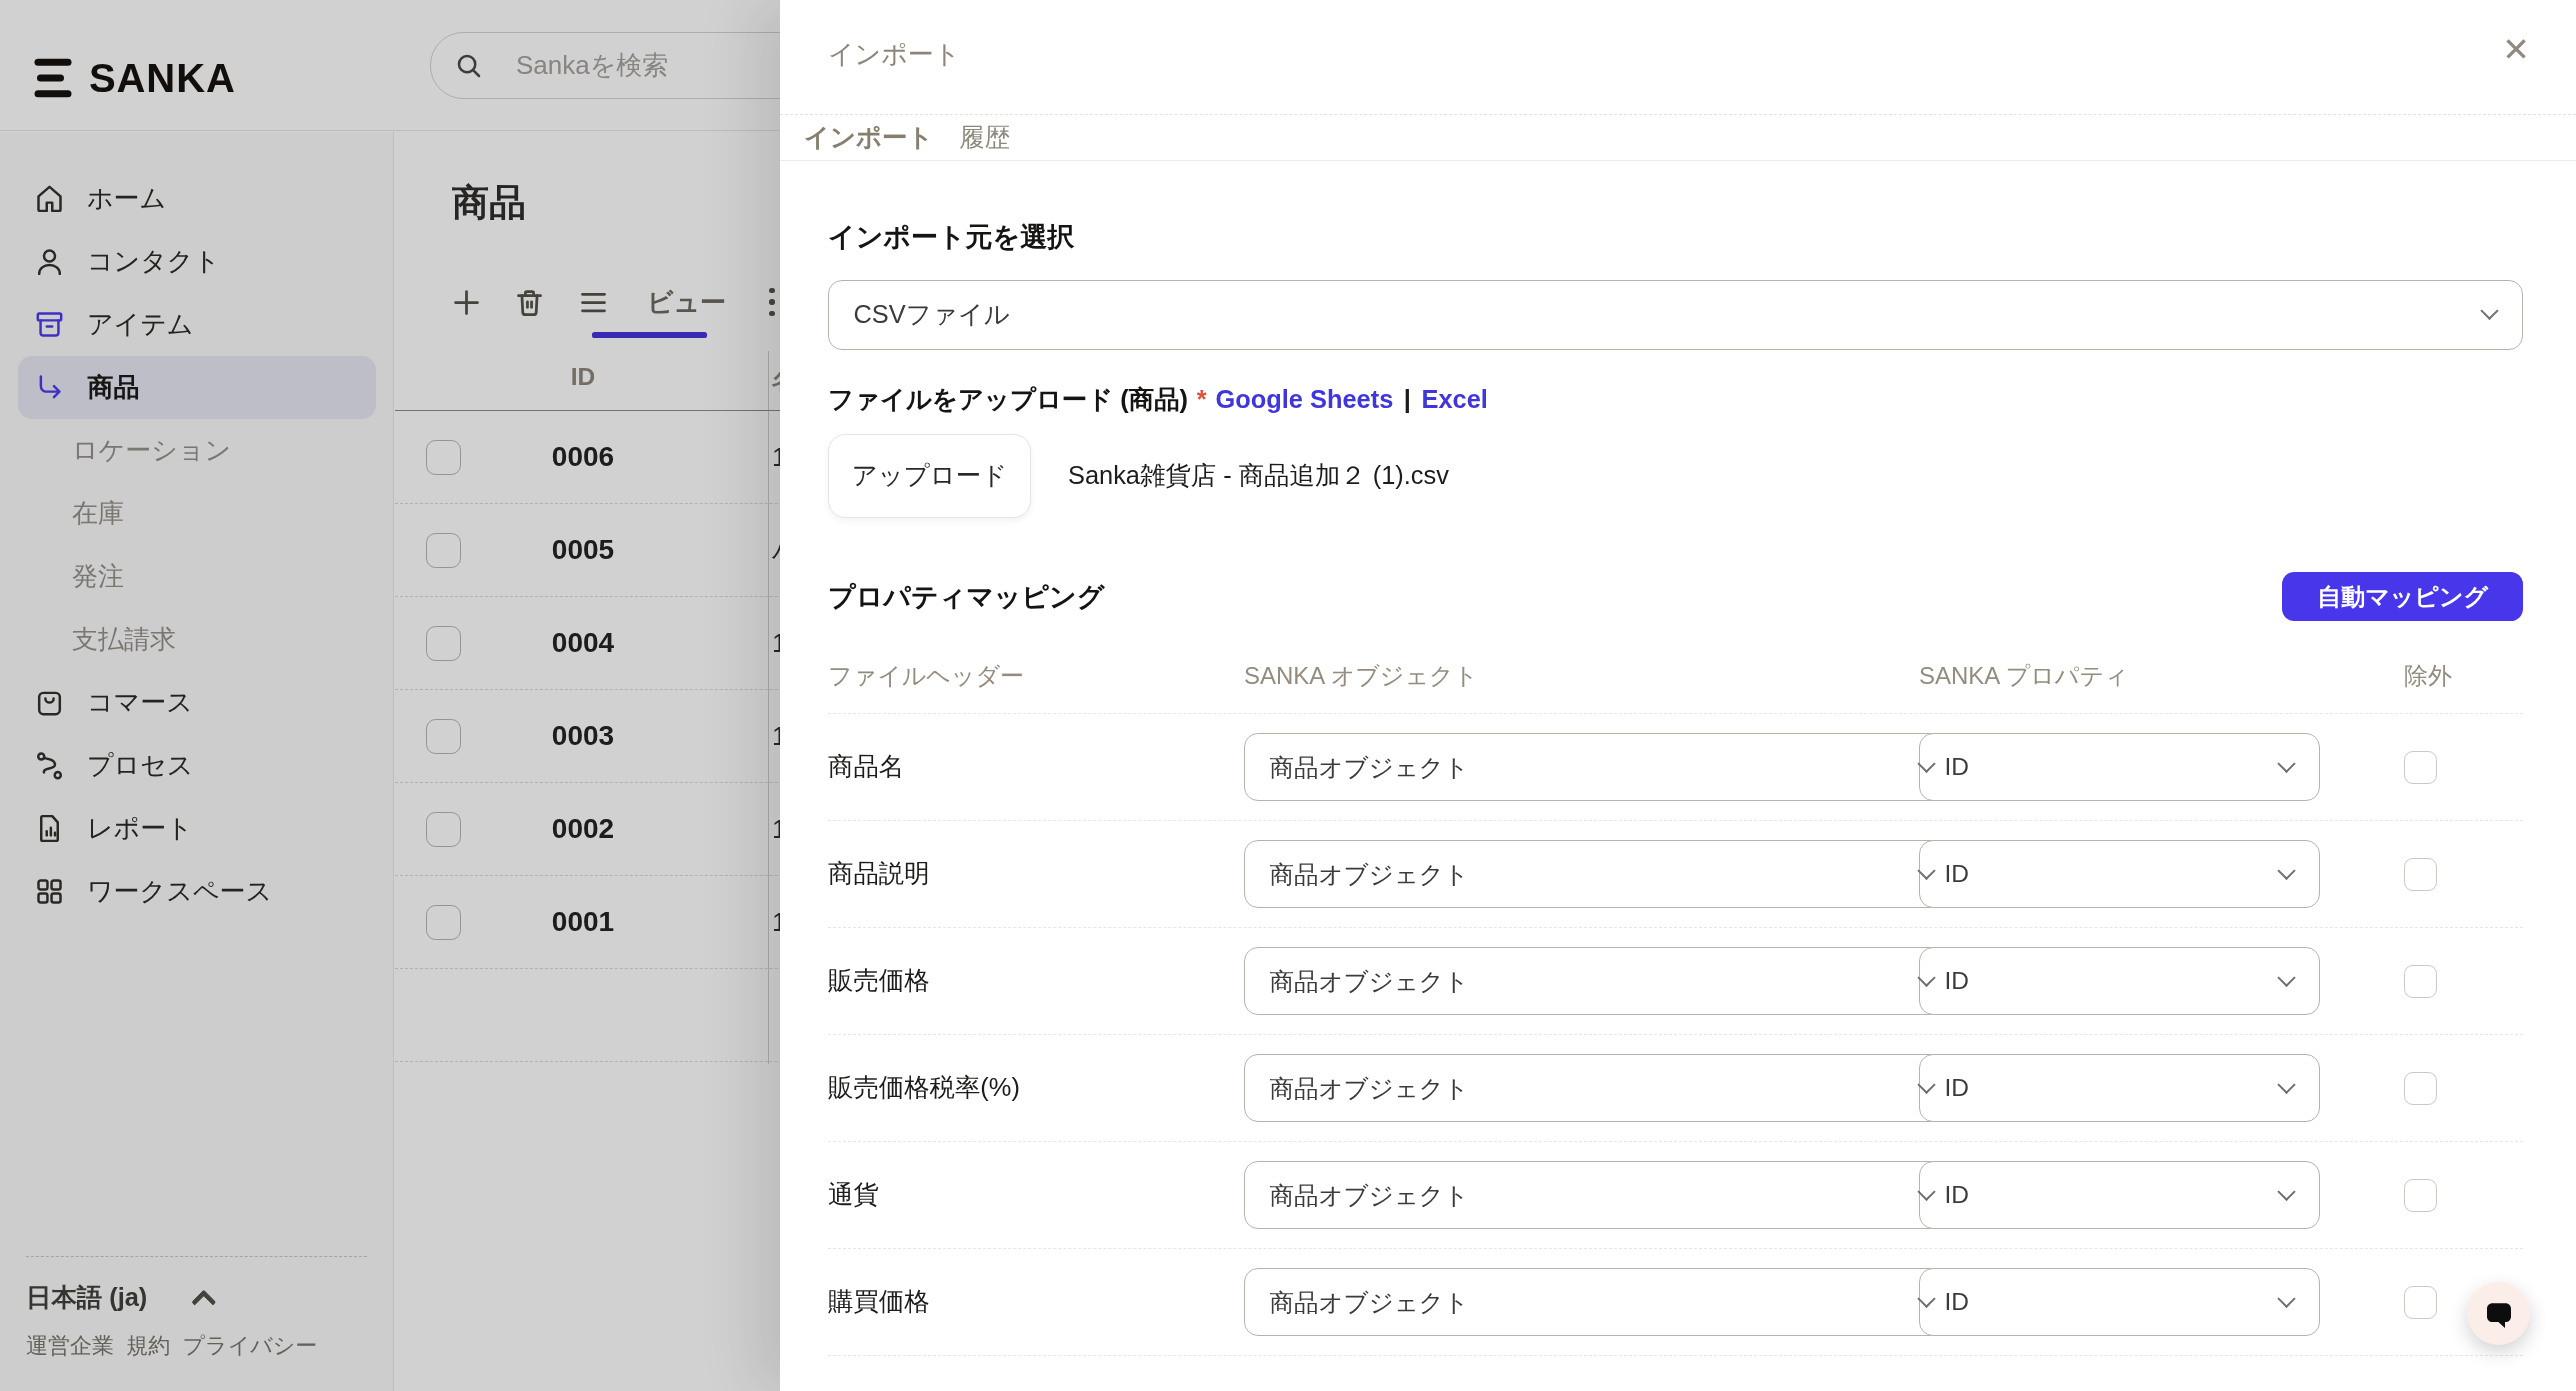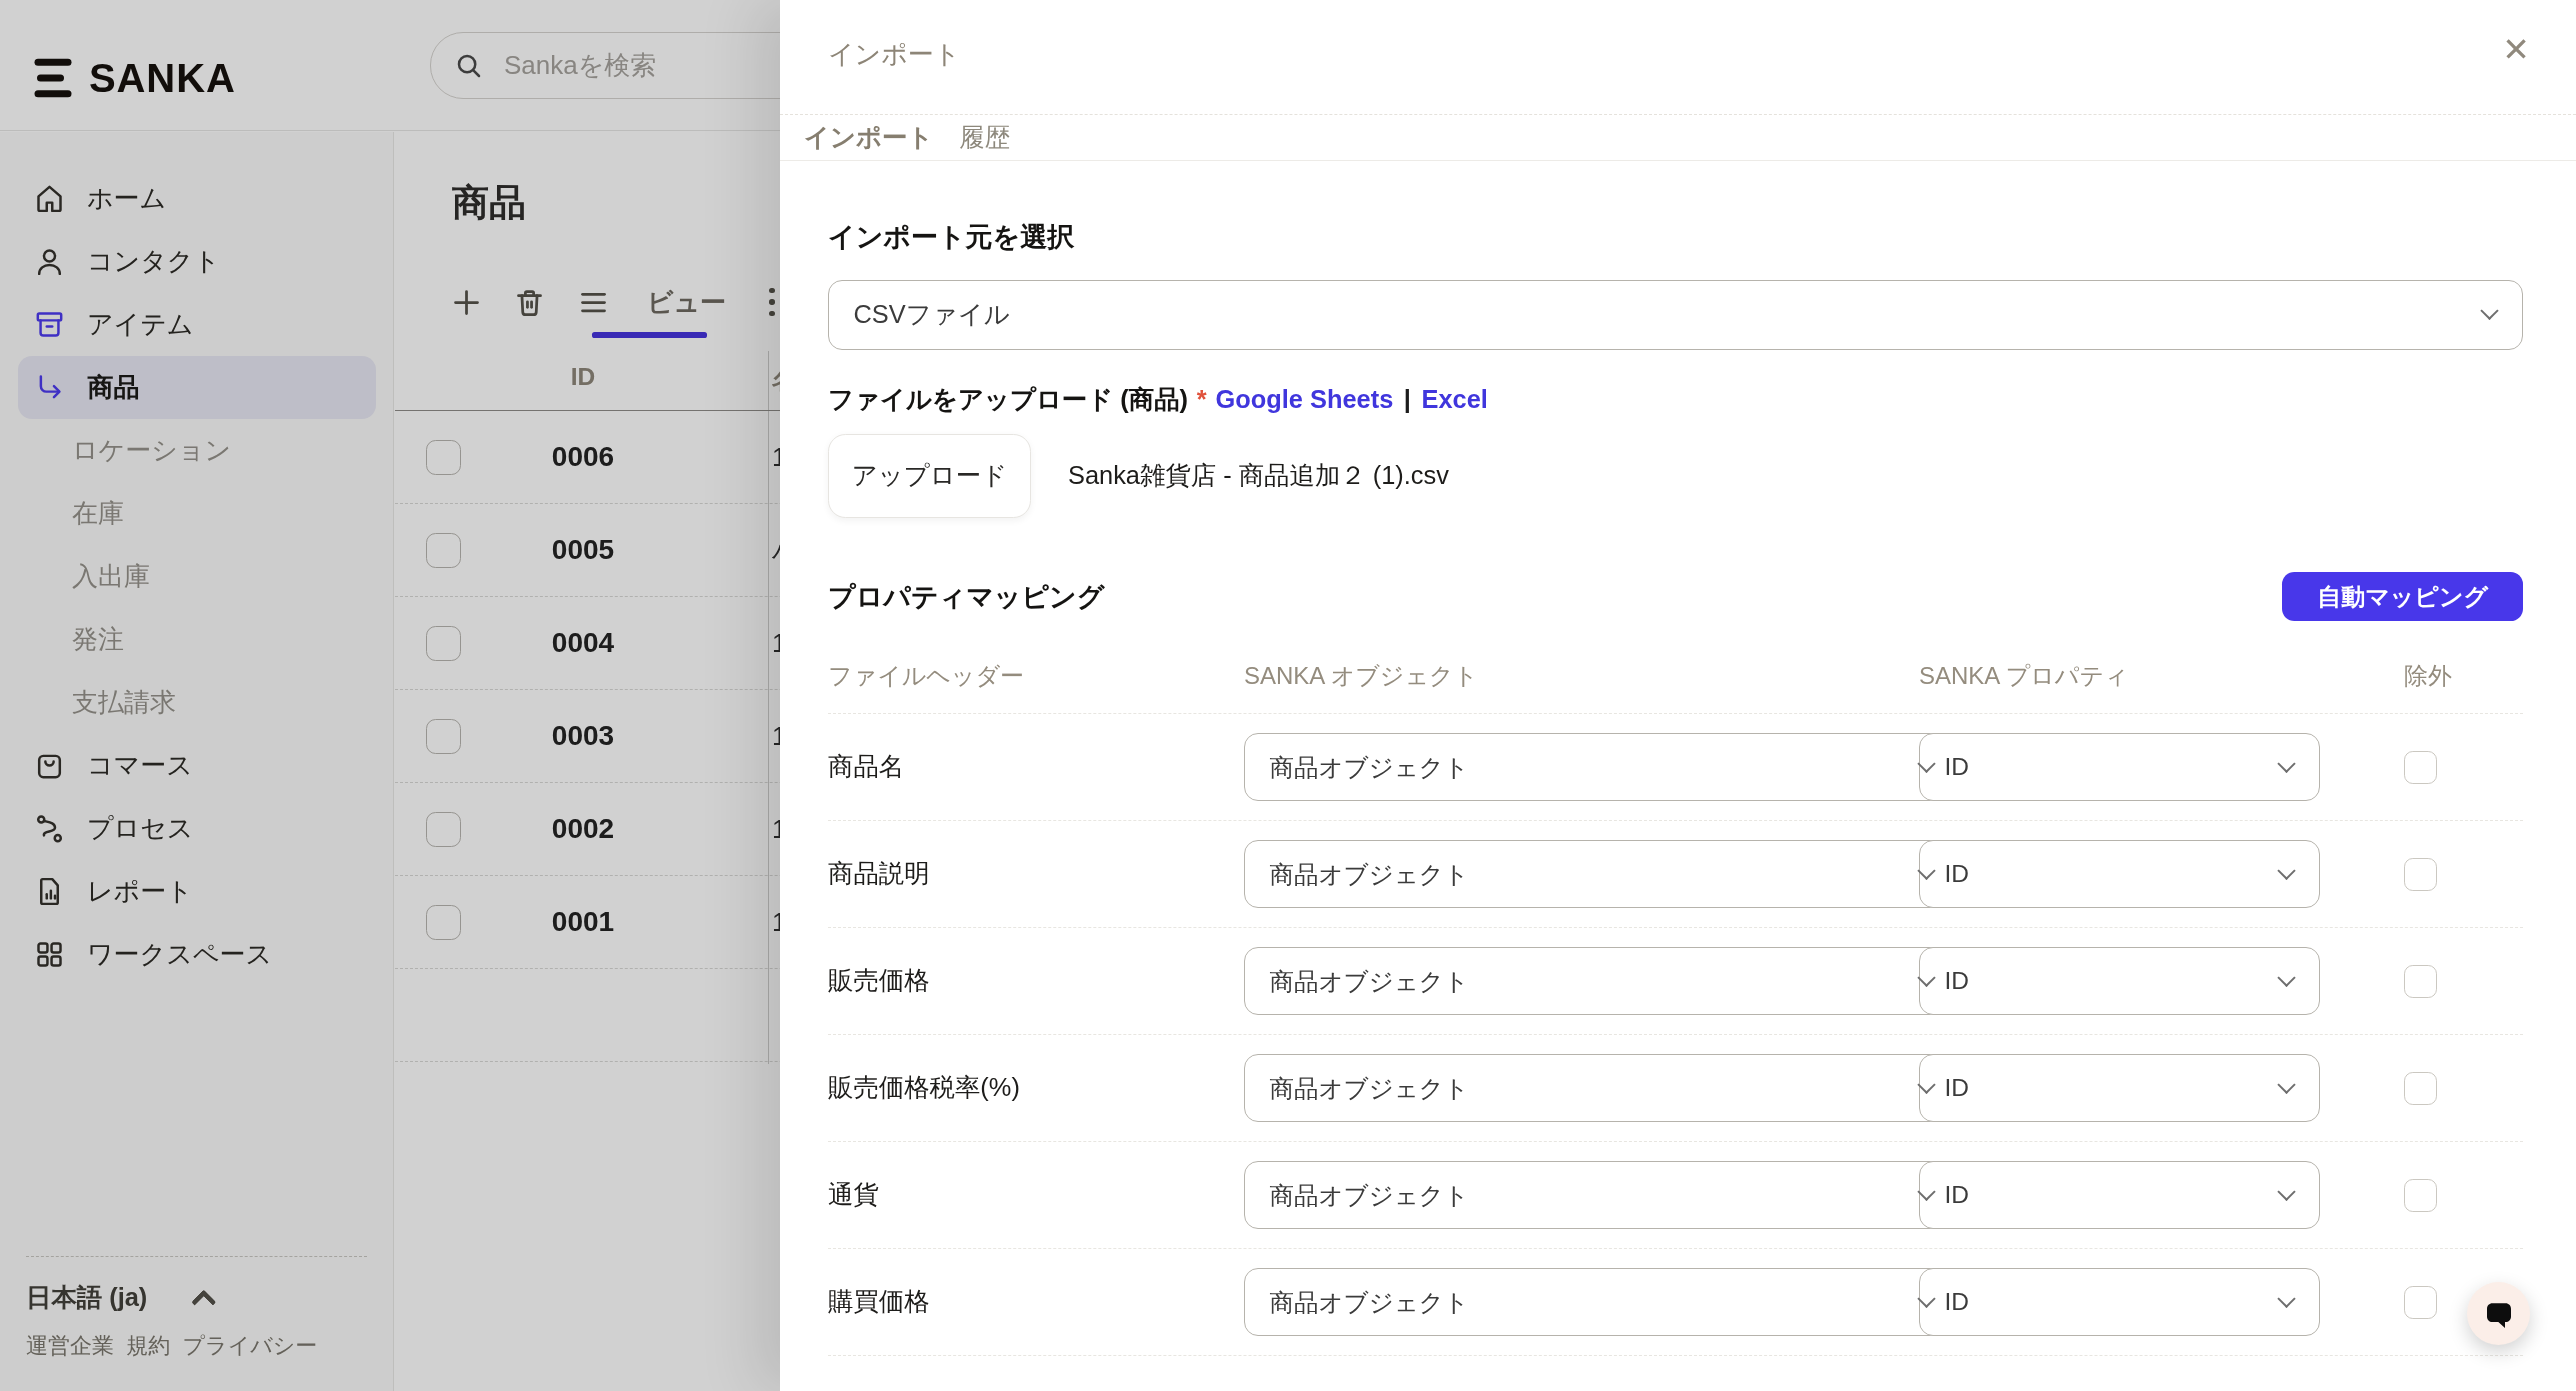--- a/index.html
+++ b/index.html
@@ -8,21 +8,21 @@
 
   
   .app { position:absolute; inset:0; background:#fff; }
 
   .topbar { position:absolute; left:0; top:0; right:0; height:131px; background:#fff;
     border-bottom:0.9px solid #e6e6e4; }
   .logo { position:absolute; left:33px; top:0; height:156px; display:flex; align-items:center; gap:16px; }
   .logo svg { width:40px; height:44px; }
   .logo-text { font-size:40px; font-weight:800; letter-spacing:0.9px; color:#17120e; }
   .search { position:absolute; left:430px; top:32px; width:578px; height:67px; border:1.8px solid #d6d4d0;
-    border-radius:33px; background:#fff; display:flex; align-items:center; padding:0 23px; gap:20px; }
+    border-radius:33px; background:#fff; display:flex; align-items:center; padding:0 23px; gap:32px; }
   .search svg { width:30px; height:30px; stroke:#4a4a4a; }
   .search-ph { font-size:26px; color:#a6a39e; }
 
   .sidebar { position:absolute; left:0; top:132px; width:394px; bottom:0; background:#fbfbfa;
     border-right:0.9px solid #e8e8e6; }
   .nav { padding-top:35px; }
   .item { height:63px; display:flex; align-items:center; gap:21px; padding-left:33px;
     font-size:26px; color:#2d2b27; font-weight:500; cursor:pointer; }
   .item svg { width:33px; height:33px; stroke:#34312c; fill:none; stroke-width:1.8; stroke-linecap:round; stroke-linejoin:round; }
   .item.accent svg { stroke:#4d3bef; }
@@ -168,23 +168,20 @@
         </svg>
         <span>商品</span>
       </div>
       <div class="subitem">
         <span>ロケーション</span>
       </div>
       <div class="subitem">
         <span>在庫</span>
       </div>
       <div class="subitem">
-        <span>入出庫</span>
-      </div>
-      <div class="subitem">
         <span>発注</span>
       </div>
       <div class="subitem">
         <span>支払請求</span>
       </div>
       <div class="item">
         <svg viewBox="0 0 24 24">
           <rect x="4.5" y="5" width="15" height="15.5" rx="3"></rect>
             <path d="M9 9a3 3 0 0 0 6 0"></path>
         </svg>

